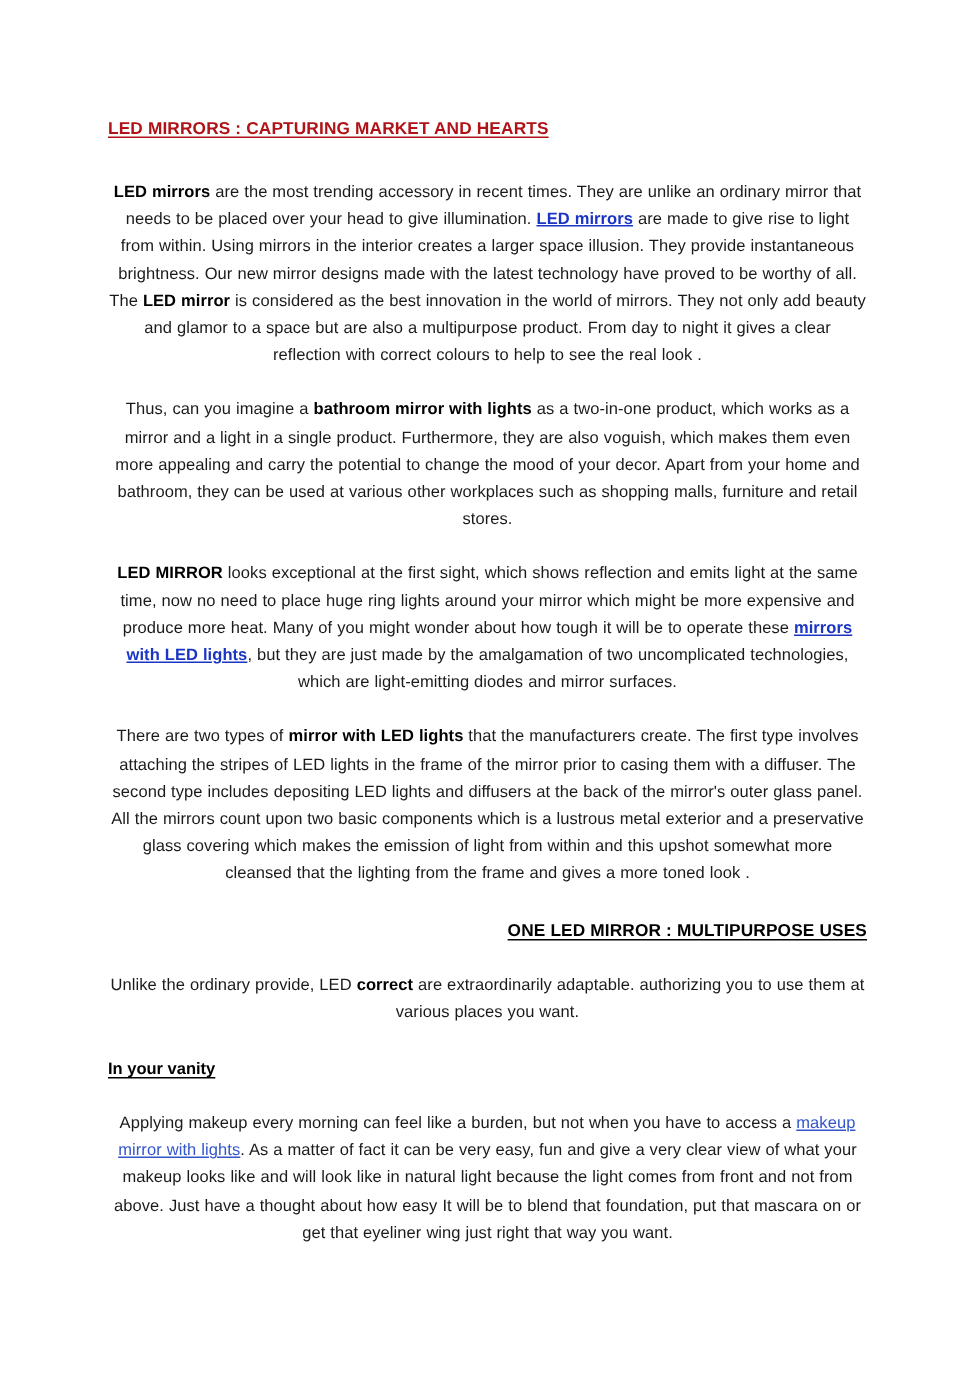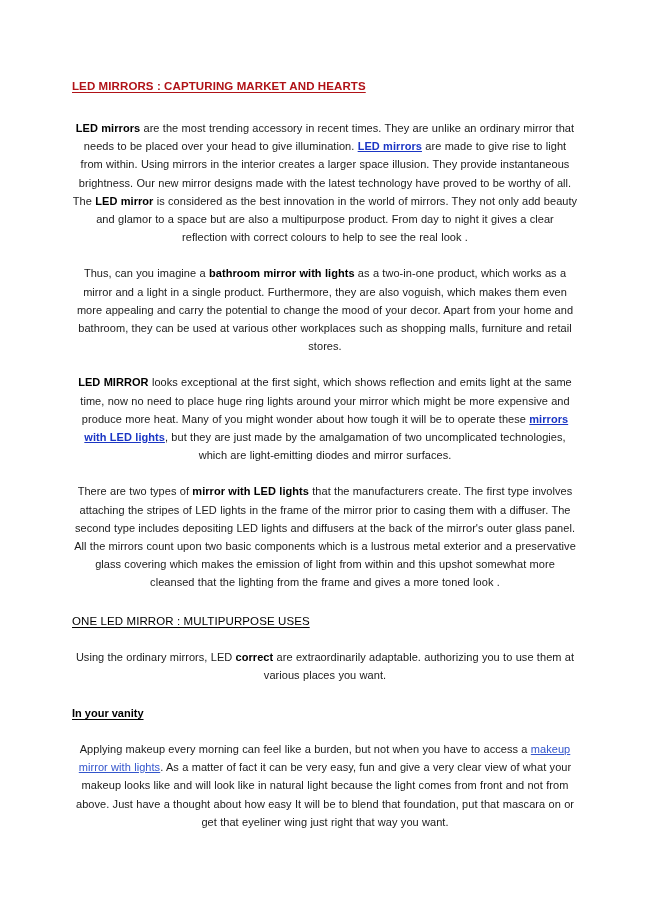--- a/index.html
+++ b/index.html
@@ -27,27 +27,28 @@
     font-weight: bold;
     color: #B01217;
     text-decoration: underline;
     text-underline-offset: 2px;
     letter-spacing: 0.1px;
     margin: 5px 0 0 0;
     line-height: 18px;
   }
   .section-heading {
     font-size: 11.5px;
-    font-weight: normal;
+    font-weight: bold;
     color: #000000;
     text-decoration: underline;
     text-underline-offset: 2px;
     letter-spacing: 0.1px;
     line-height: 18px;
     margin: 0;
+    text-align: right;
   }
   .sub-heading {
     font-size: 11px;
     font-weight: bold;
     color: #000000;
     text-decoration: underline;
     text-underline-offset: 2px;
     line-height: 18px;
     margin: 0;
   }
@@ -94,21 +95,21 @@
   <div class="sp-para"></div>
 
   <p class="para"><span>There are two types of </span><b class="strong">mirror with LED lights</b><span> that the manufacturers create. The first type involves attaching the stripes of LED lights in the frame of the mirror prior to casing them with a diffuser. The second type includes depositing LED lights and diffusers at the back of the mirror's outer glass panel. All the mirrors count upon two basic components which is a lustrous metal exterior and a preservative glass covering which makes the emission of light from within and this upshot somewhat more cleansed that the lighting from the frame and gives a more toned look .</span></p>
 
   <div class="sp-heading"></div>
 
   <h2 class="section-heading">ONE LED MIRROR : MULTIPURPOSE USES</h2>
 
   <div class="sp-para"></div>
 
-  <p class="para"><span>Using the ordinary mirrors, LED </span><b class="strong">correct</b><span> are extraordinarily adaptable. authorizing you to use them at various places you want.</span></p>
+  <p class="para"><span>Unlike the ordinary provide, LED </span><b class="strong">correct</b><span> are extraordinarily adaptable. authorizing you to use them at various places you want.</span></p>
 
   <div class="sp-heading"></div>
 
   <h3 class="sub-heading">In your vanity</h3>
 
   <div class="sp-para"></div>
 
   <p class="para"><span>Applying makeup every morning can feel like a burden, but not when you have to access a </span><a class="link plain" href="#">makeup mirror with lights</a><span>. As a matter of fact it can be very easy, fun and give a very clear view of what your makeup looks like and will look like in natural light because the light comes from front and not from above. Just have a thought about how easy It will be to blend that foundation, put that mascara on or get that eyeliner wing just right that way you want.</span></p>
 
 </div>

